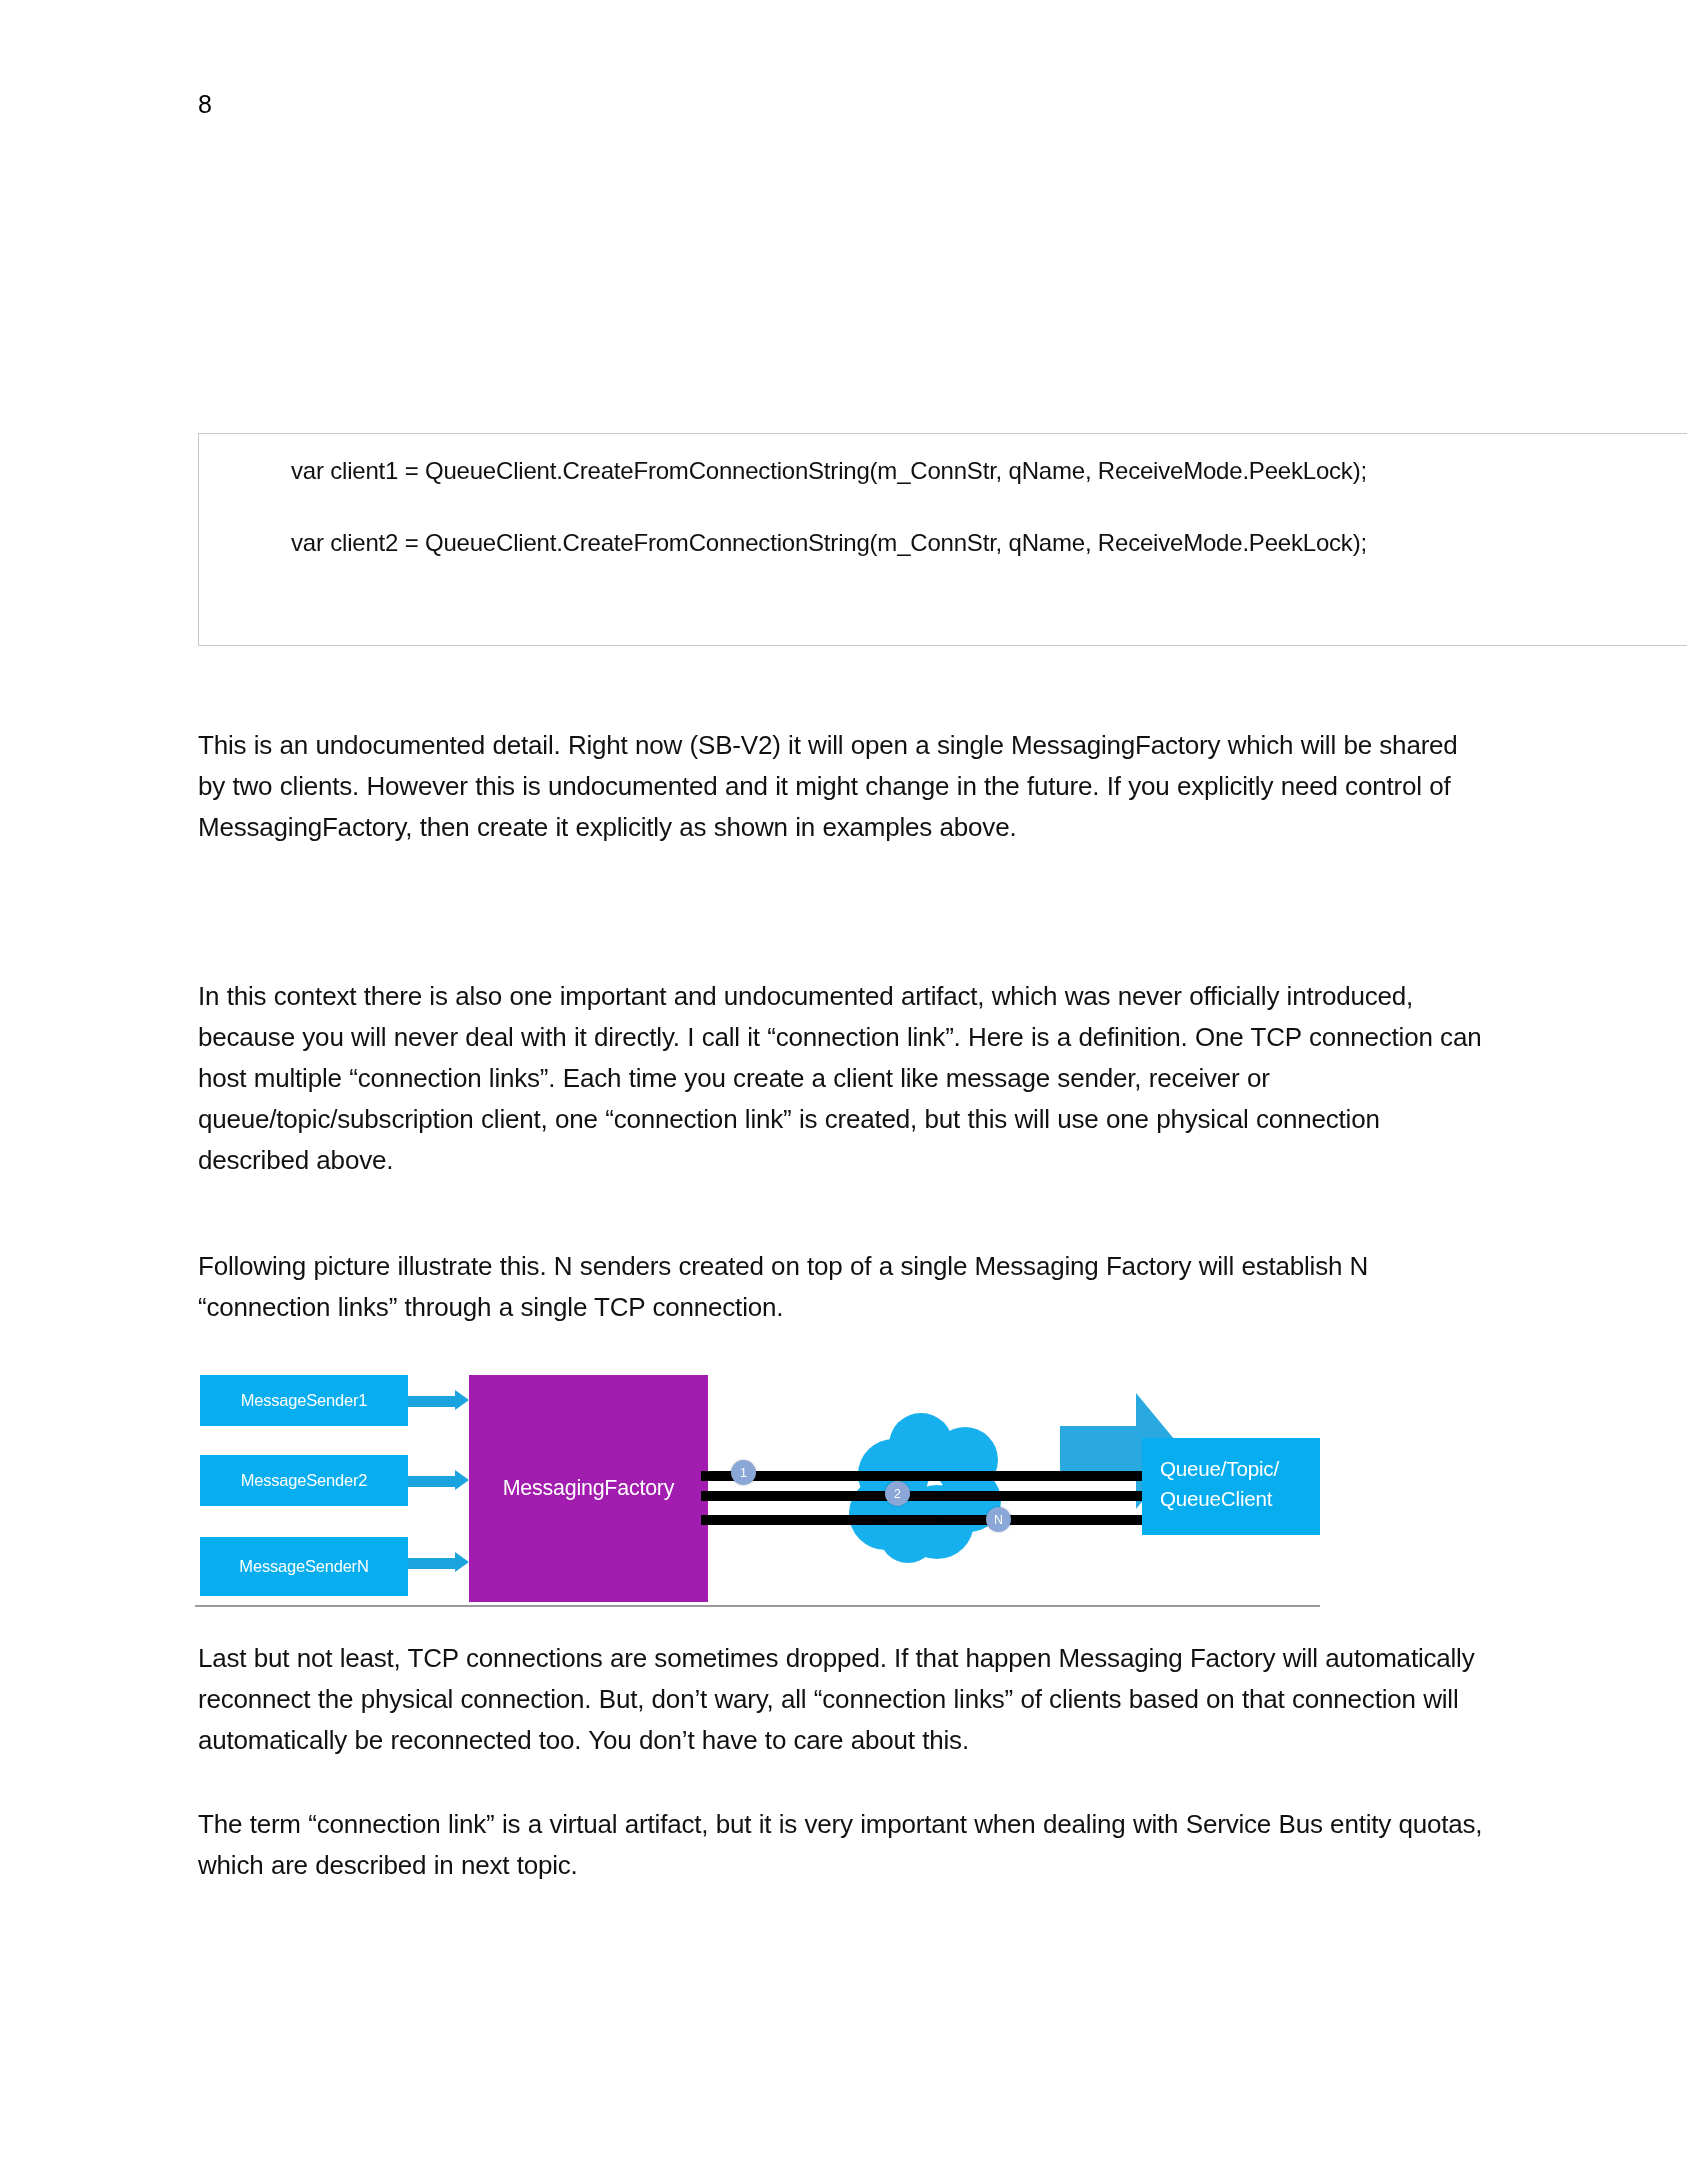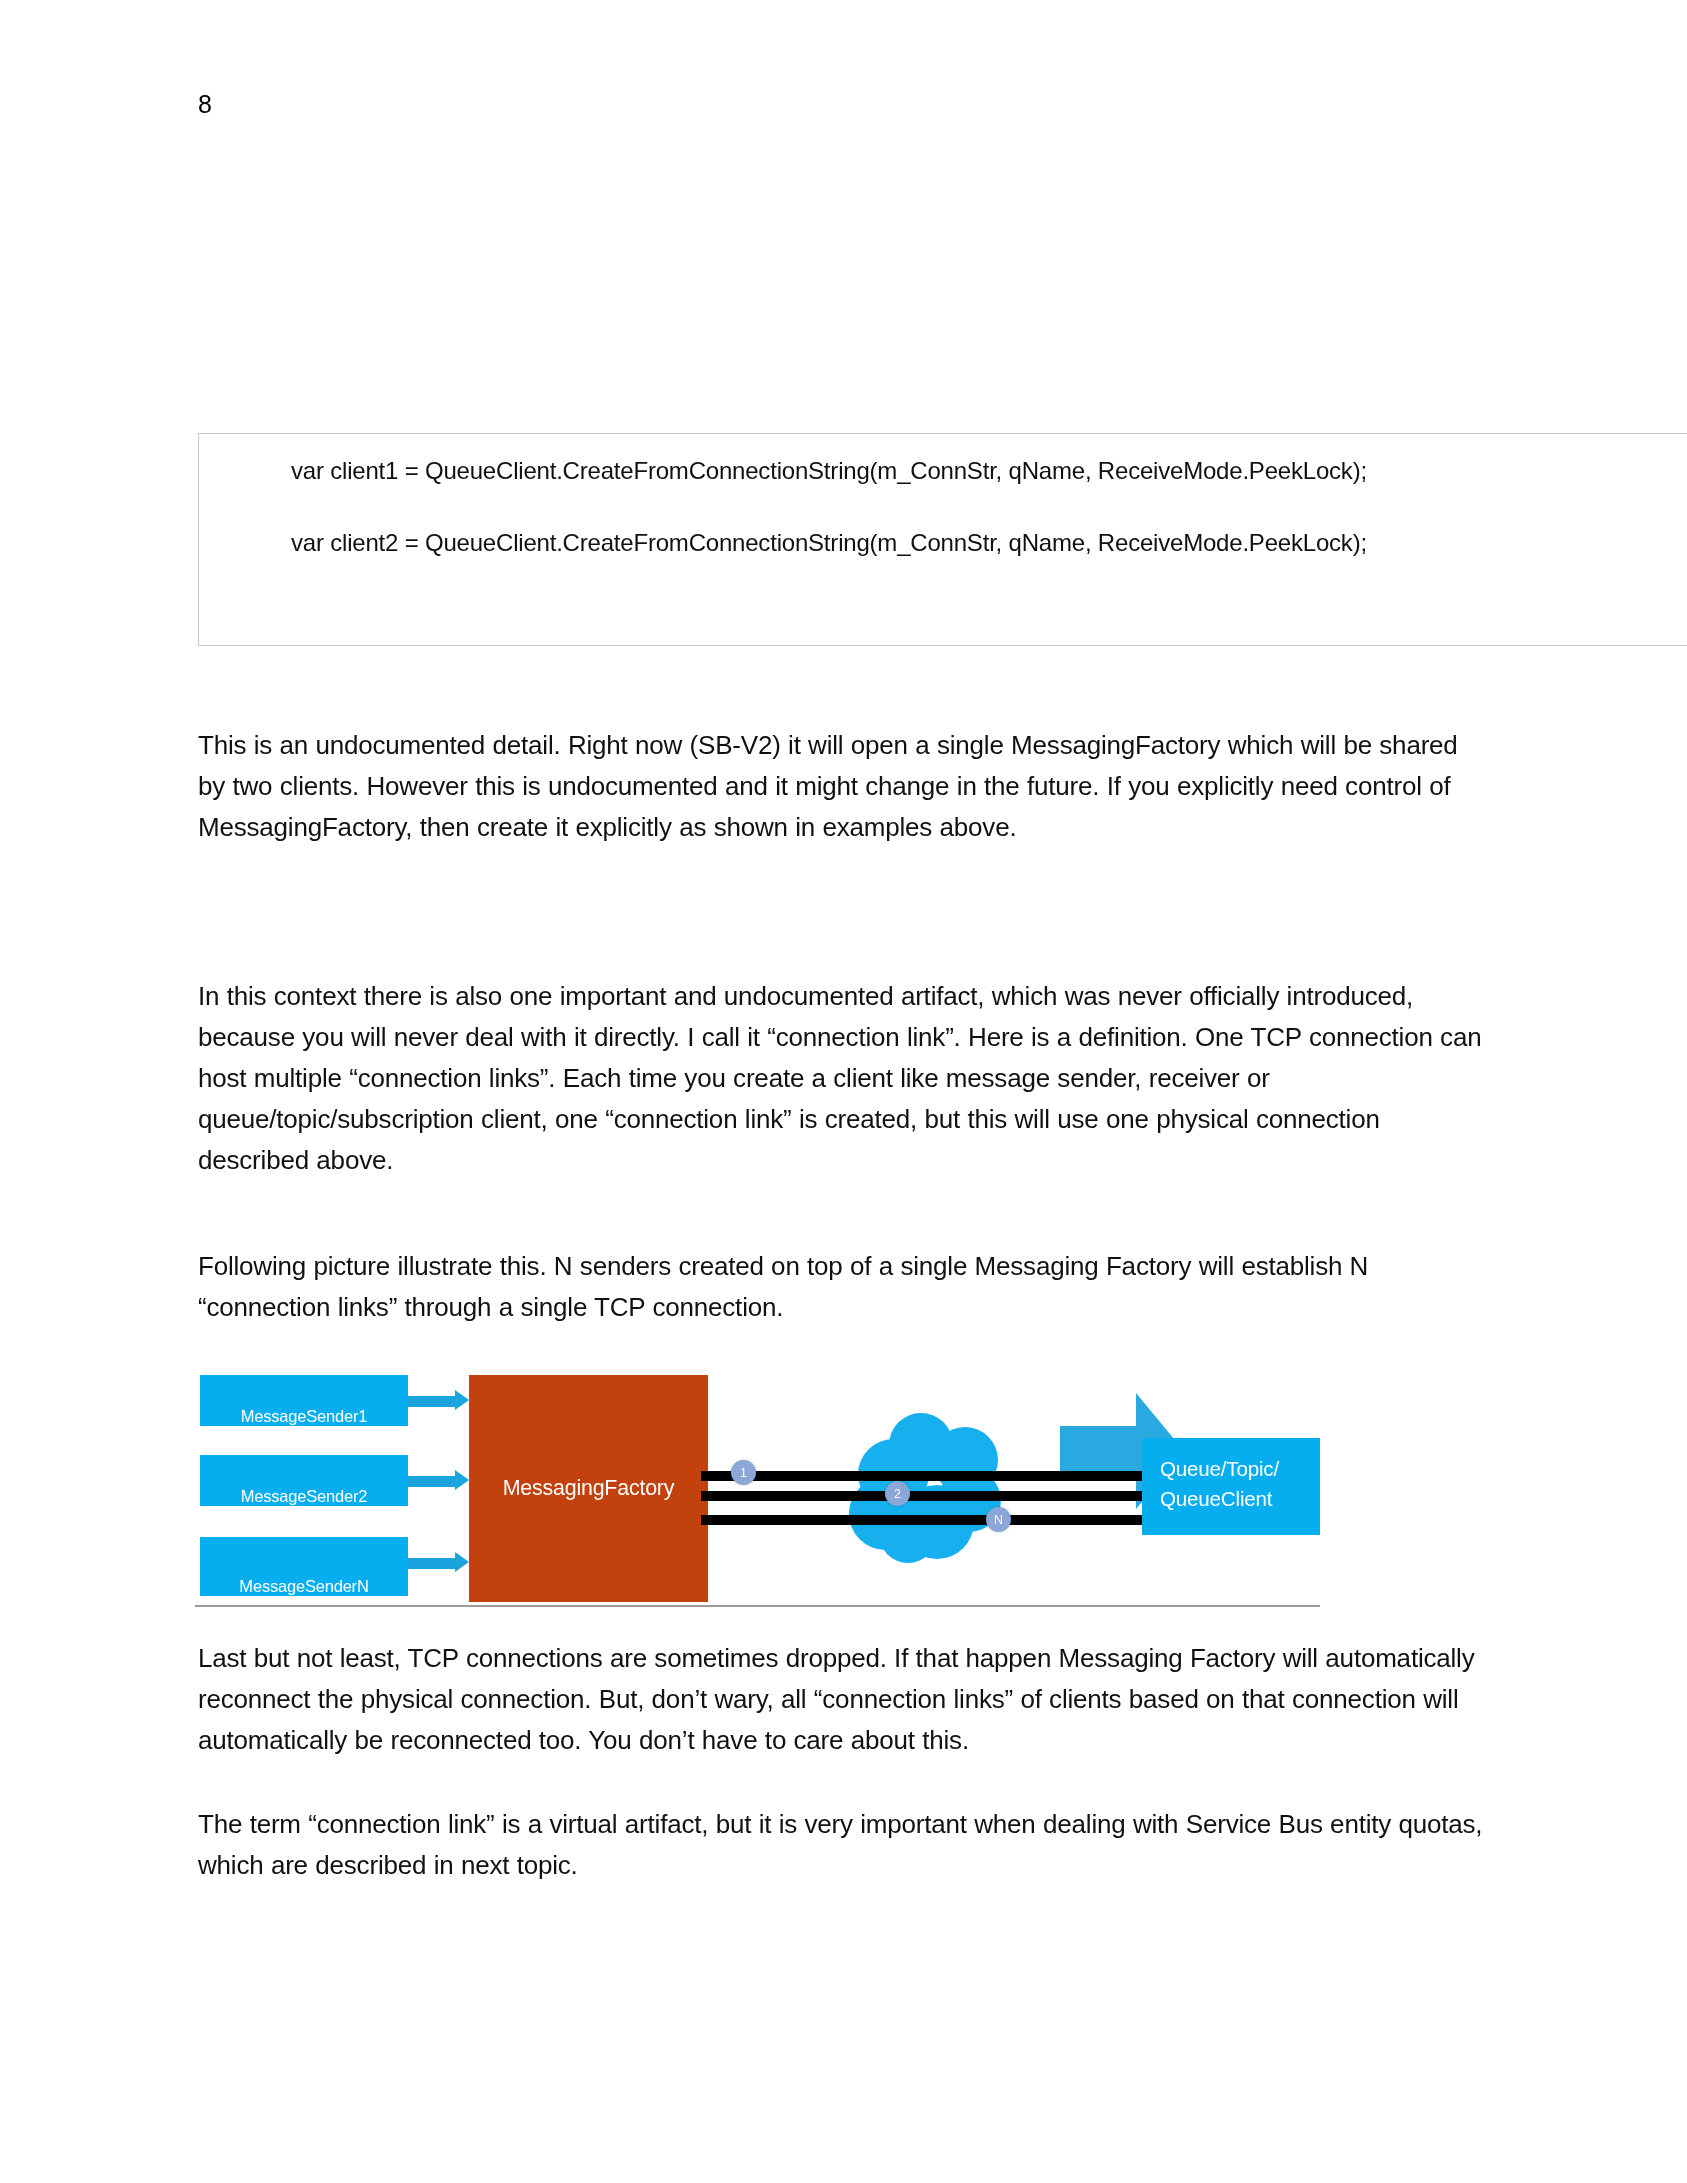--- a/index.html
+++ b/index.html
@@ -94,21 +94,21 @@
   }
   .diagram .sender {
     position: absolute;
     left: 5px;
     width: 208px;
     height: 51px;
     background: #06aef0;
     color: #ffffff;
     font-size: 16.5px;
     display: flex;
-    align-items: flex-end;
+    align-items: center;
     justify-content: center;
     letter-spacing: -0.2px;
   }
   .diagram .sender.s1 { top: 13px; }
   .diagram .sender.s2 { top: 93px; }
   .diagram .sender.s3 { top: 175px; height: 59px; }
 
   
   .diagram .sender-arrow {
     position: absolute;
@@ -129,21 +129,21 @@
   .diagram .sender-arrow.a1 { top: 34px; }
   .diagram .sender-arrow.a2 { top: 114px; }
   .diagram .sender-arrow.a3 { top: 196px; }
 
   .diagram .factory {
     position: absolute;
     left: 274px;
     top: 13px;
     width: 239px;
     height: 227px;
-    background: #c2410c;
+    background: #a21caf;
     color: #ffffff;
   }
   .diagram .factory-label {
     position: absolute;
     left: 0;
     right: 0;
     top: 101px;
     text-align: center;
     font-size: 21.4px;
     letter-spacing: -0.2px;

